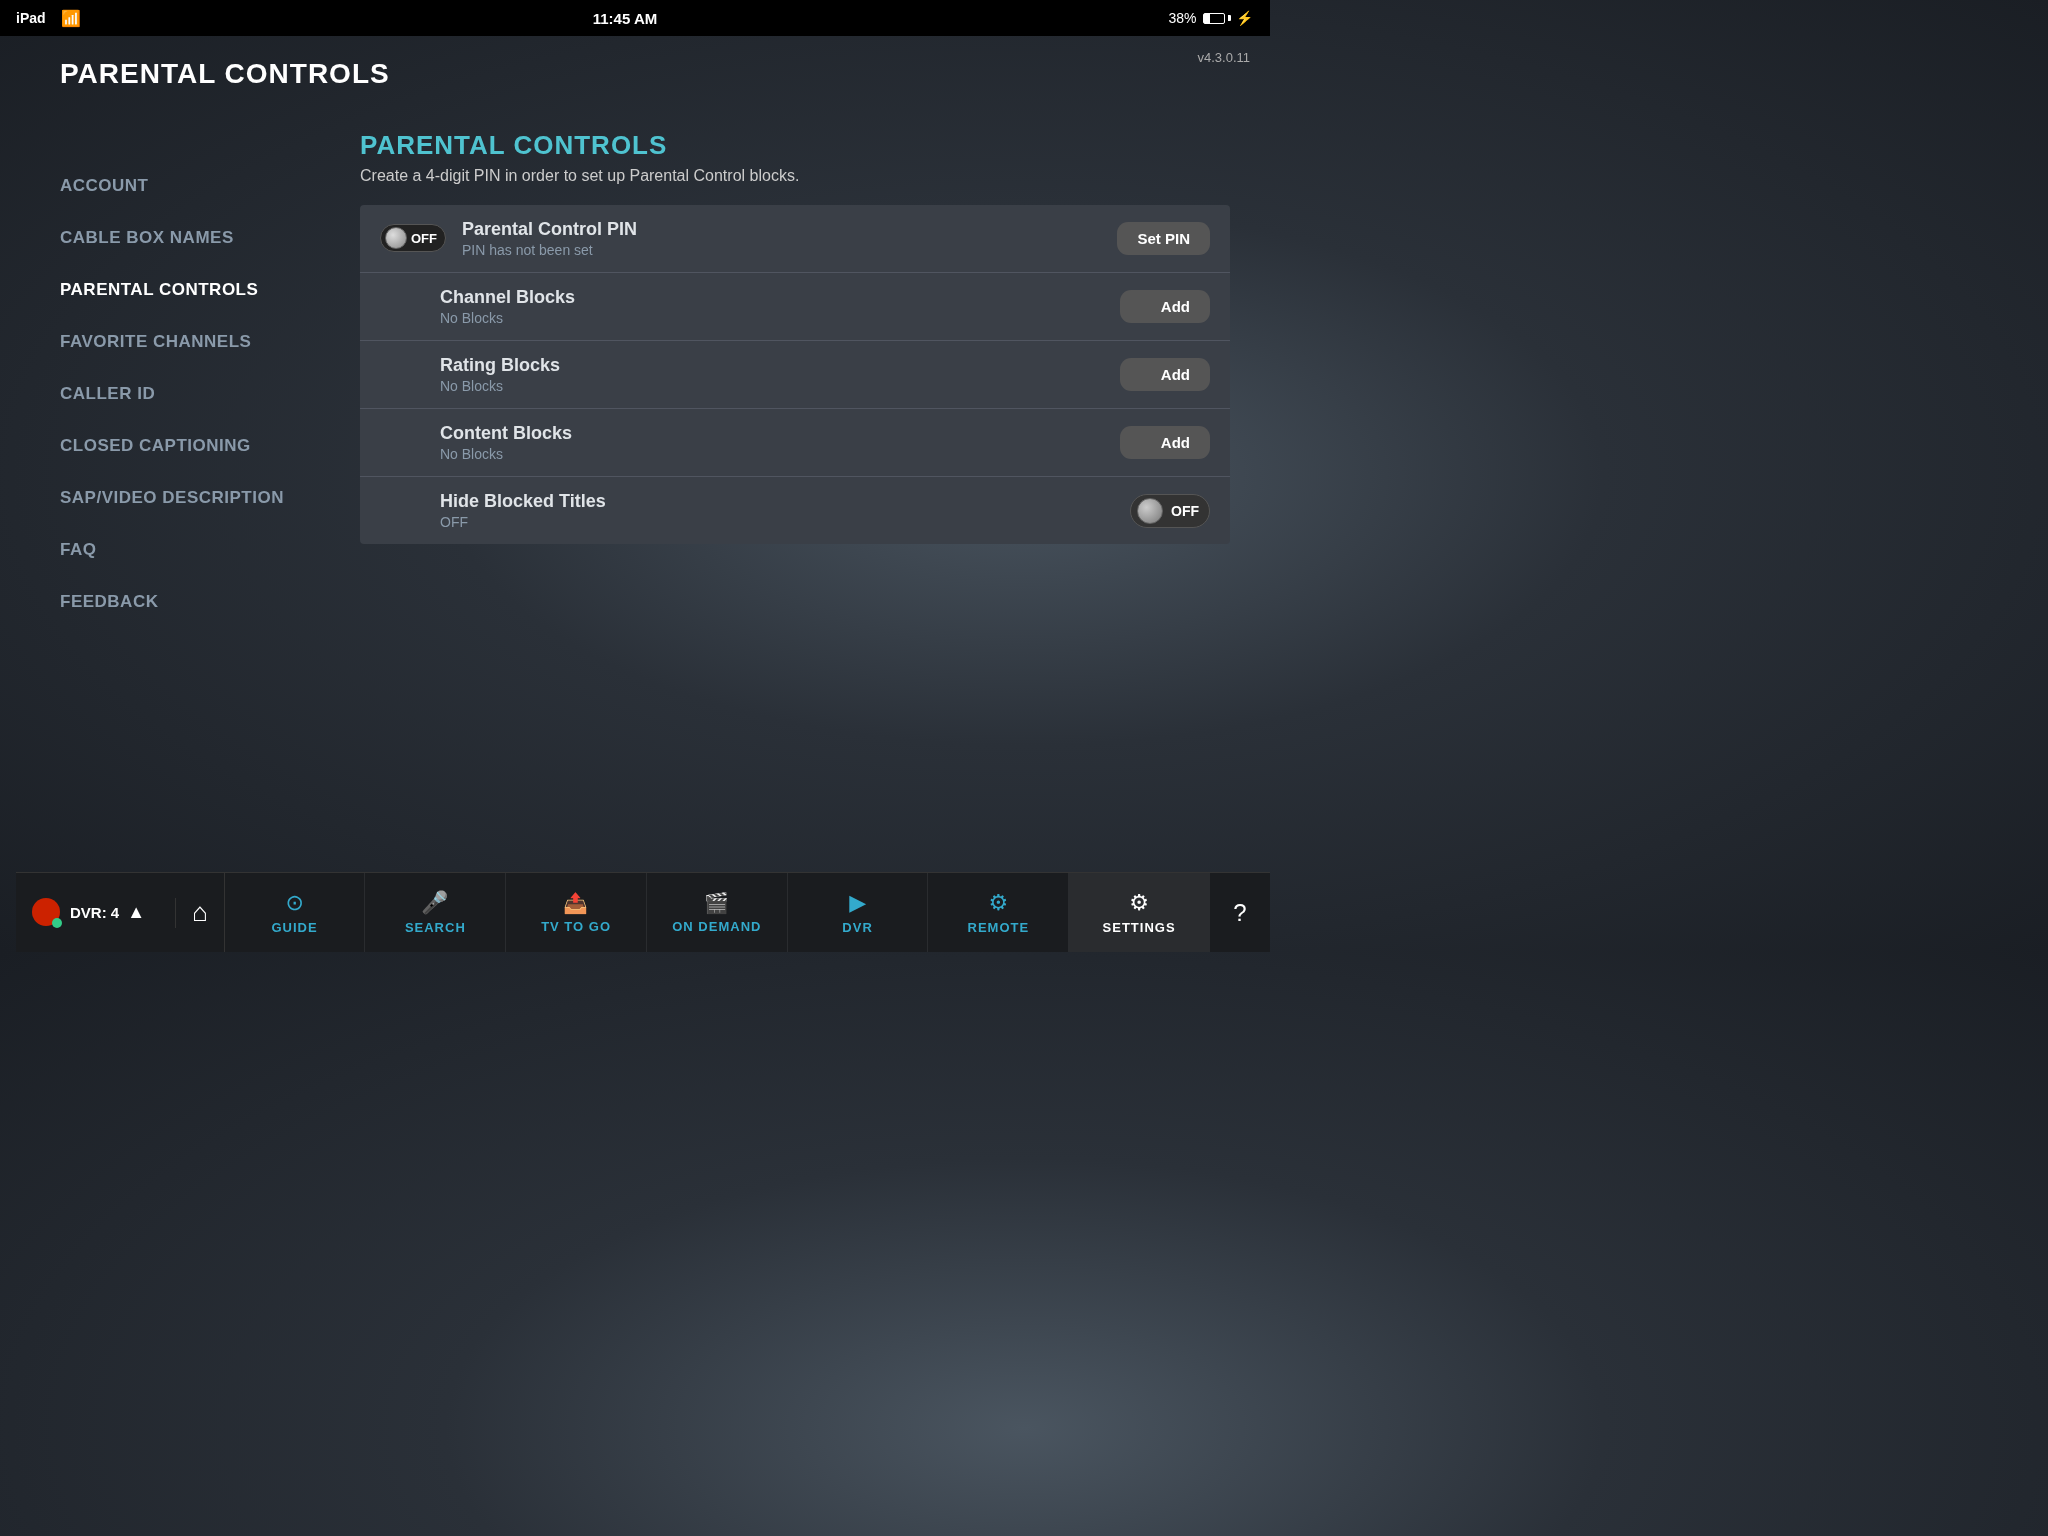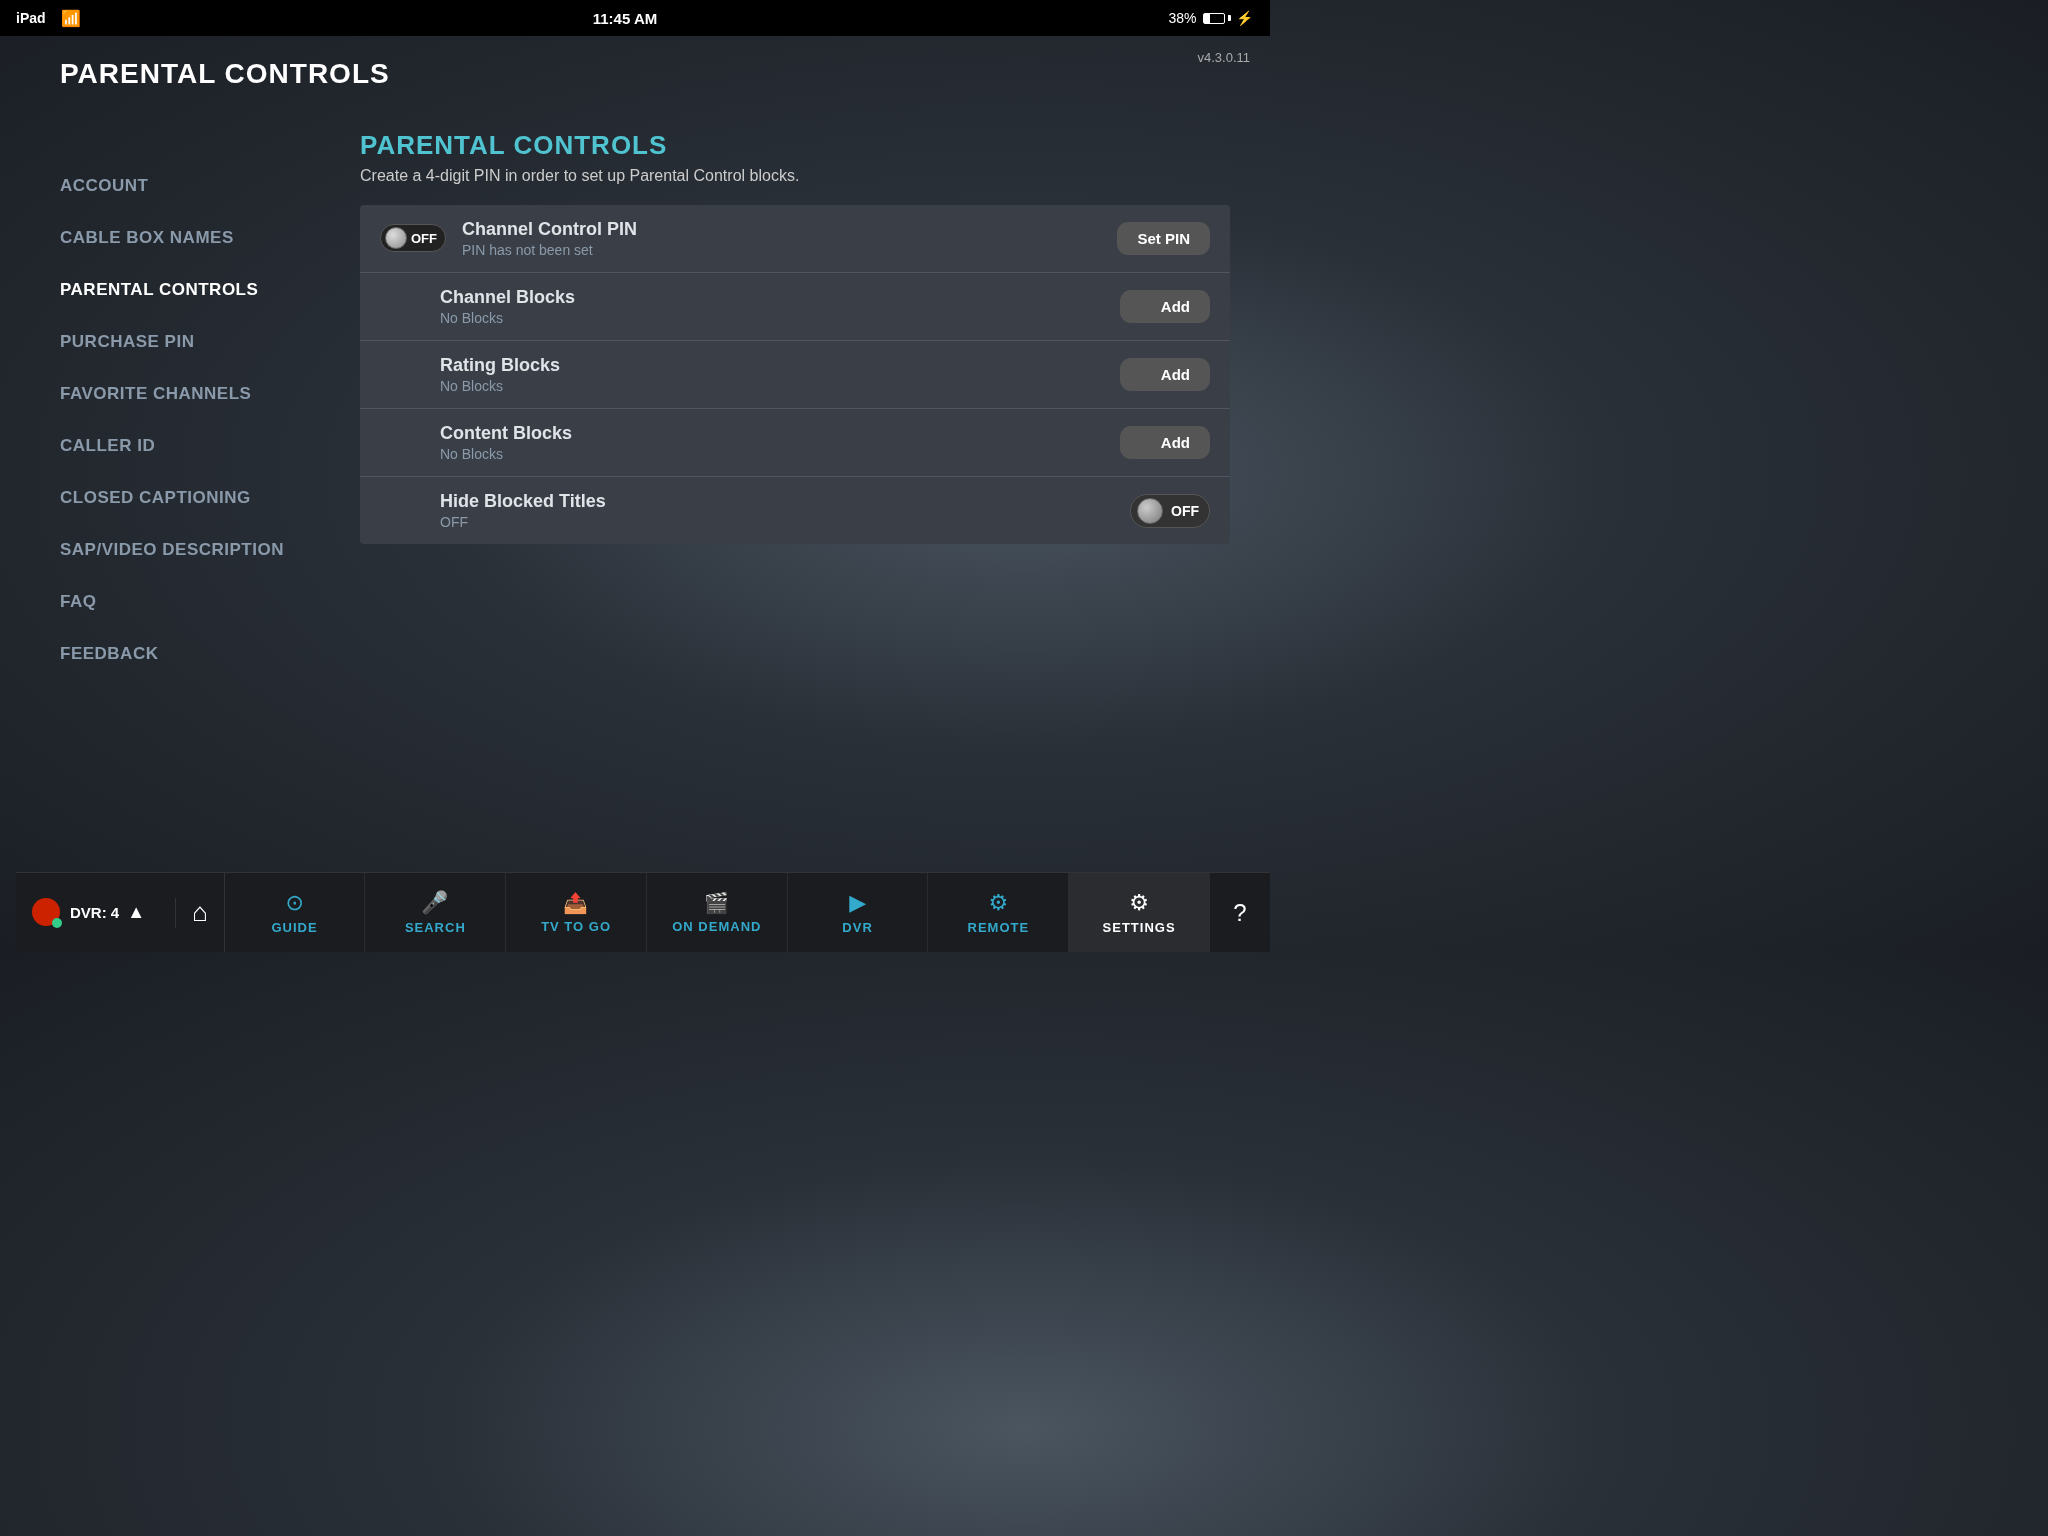--- a/index.html
+++ b/index.html
@@ -350,21 +350,20 @@
 <div class="version-label">v4.3.0.11</div>
 
 <div class="page-title">PARENTAL CONTROLS</div>
 
 <div class="content-area">
 
   <div class="sidebar">
     <div class="sidebar-item">ACCOUNT</div>
     <div class="sidebar-item">CABLE BOX NAMES</div>
     <div class="sidebar-item active">PARENTAL CONTROLS</div>
-    <div class="sidebar-item">PURCHASE PIN</div>
     <div class="sidebar-item">FAVORITE CHANNELS</div>
     <div class="sidebar-item">CALLER ID</div>
     <div class="sidebar-item">CLOSED CAPTIONING</div>
     <div class="sidebar-item">SAP/VIDEO DESCRIPTION</div>
     <div class="sidebar-item">FAQ</div>
     <div class="sidebar-item">FEEDBACK</div>
   </div>
 
   <div class="main-panel">
     <div class="panel-title">PARENTAL CONTROLS</div>
@@ -373,21 +372,21 @@
     <div class="settings-table">
 
       <div class="settings-row">
         <div class="row-toggle">
           <div class="toggle-switch">
             <div class="toggle-knob"></div>
             <span class="toggle-label">OFF</span>
           </div>
         </div>
         <div class="row-content">
-          <div class="row-label">Channel Control PIN</div>
+          <div class="row-label">Parental Control PIN</div>
           <div class="row-sublabel">PIN has not been set</div>
         </div>
         <div class="row-action">
           <button class="action-btn">Set PIN</button>
         </div>
       </div>
 
       <div class="settings-row">
         <div class="row-content" style="padding-left: 60px;">
           <div class="row-label">Channel Blocks</div>

